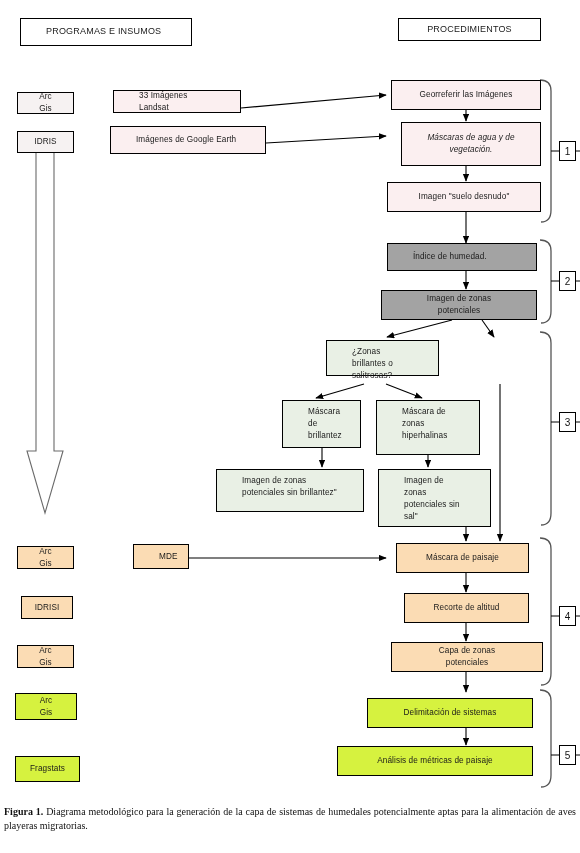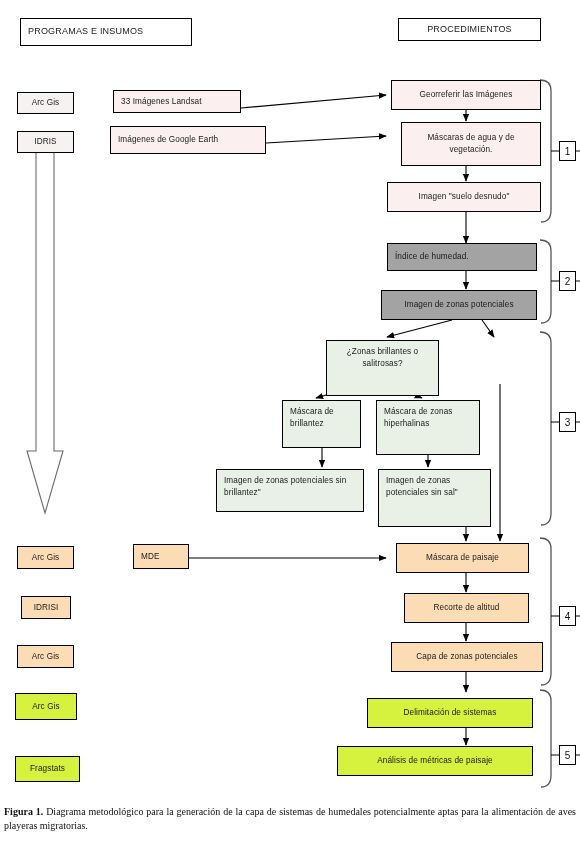--- a/index.html
+++ b/index.html
@@ -27,21 +27,21 @@
   }
   .node {
     position: absolute;
     box-sizing: border-box;
     border: 1px solid #000000;
     display: flex;
     align-items: center;
     font-size: 8.2px;
     line-height: 1.45;
     color: #1a1a1a;
-    padding: 3px 7px;
+    padding: 3px 25px;
     letter-spacing: 0.1px;
   }
   .node.center { justify-content: center; text-align: center; }
   .node.left   { justify-content: flex-start; text-align: left; }
   .node.top    { align-items: flex-start; padding-top: 5px; }
 
   .hdr {
     background: #ffffff;
     font-size: 9px;
     letter-spacing: 0.2px;
@@ -183,35 +183,35 @@
   <div class="node pink left" style="left:110px; top:126px; width:156px; height:28px;">
     <span>Imágenes de Google Earth</span>
   </div>
   <div class="node peach left" style="left:133px; top:544px; width:56px; height:25px;">
     <span>MDE</span>
   </div>
 
   <div class="node pink center" style="left:391px; top:80px; width:150px; height:30px;">
     <span>Georreferir las Imágenes</span>
   </div>
-  <div class="node pink center" style="left:401px; top:122px; width:140px; height:44px;">
+  <div class="node pink center" style="left:401px; top:122px; width:140px; height:44px;font-style:italic;">
     <span>Máscaras de agua y de vegetación.</span>
   </div>
   <div class="node pink center" style="left:387px; top:182px; width:154px; height:30px;">
     <span>Imagen "suelo desnudo"</span>
   </div>
 
   <div class="node yellow left" style="left:387px; top:243px; width:150px; height:28px;">
     <span>Índice de humedad.</span>
   </div>
   <div class="node yellow center" style="left:381px; top:290px; width:156px; height:30px;">
     <span>Imagen de zonas potenciales</span>
   </div>
 
-  <div class="node mint left top" style="left:326px; top:340px; width:113px; height:56px;text-align:center;">
+  <div class="node mint left top" style="left:326px; top:340px; width:113px; height:36px;">
     <span>¿Zonas brillantes o salitrosas?</span>
   </div>
   <div class="node mint left top" style="left:282px; top:400px; width:79px; height:48px;">
     <span>Máscara de brillantez</span>
   </div>
   <div class="node mint left top" style="left:376px; top:400px; width:104px; height:55px;">
     <span>Máscara de zonas hiperhalinas</span>
   </div>
   <div class="node mint left top" style="left:216px; top:469px; width:148px; height:43px;">
     <span>Imagen de zonas potenciales sin brillantez"</span>

